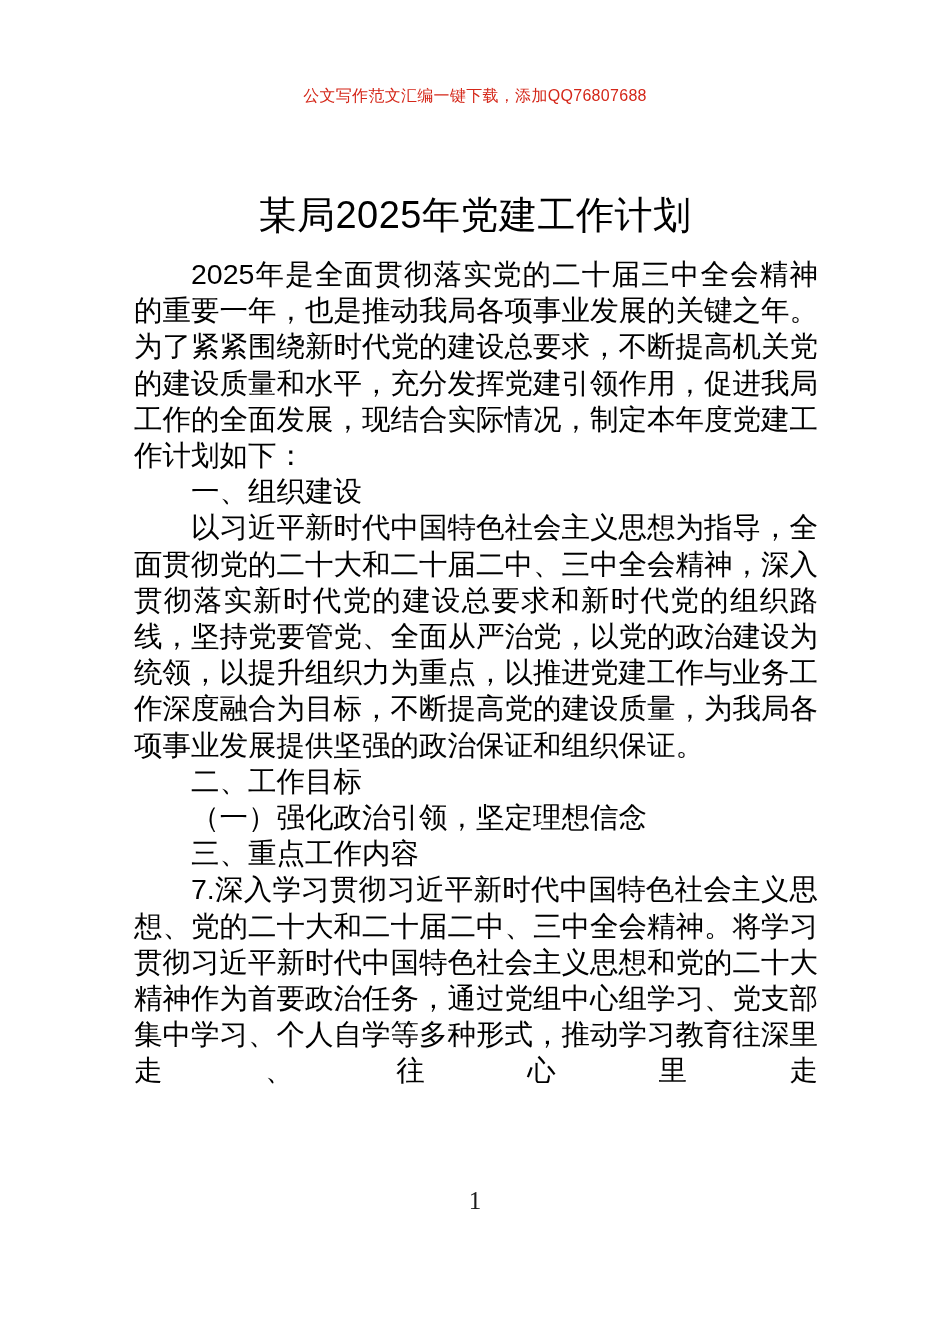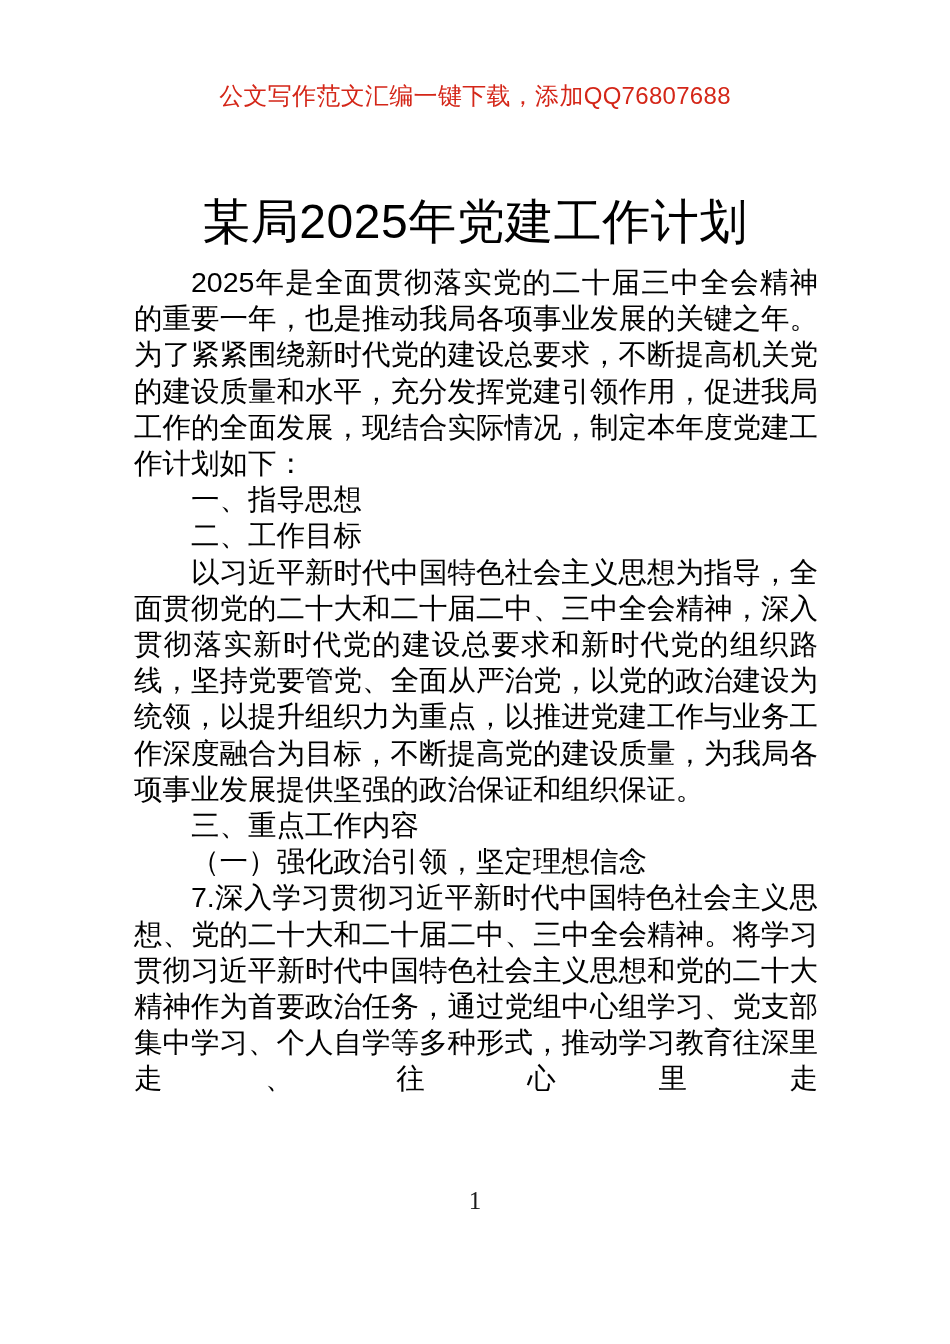--- a/index.html
+++ b/index.html
@@ -24,47 +24,47 @@
     box-sizing: border-box;
   }
 
   
   .promo-header {
     position: absolute;
     top: 82px;
     left: 0;
     width: 950px;
     text-align: center;
-    font-size: 24px;
+    font-size: 16px;
     line-height: 28px;
     font-weight: 400;
     color: #d42618;
     letter-spacing: 0.3px;
     white-space: nowrap;
   }
 
   
   .doc-title {
     position: absolute;
     top: 164px;
     left: 0;
     width: 950px;
     text-align: center;
-    font-size: 48px;
+    font-size: 38px;
     line-height: 52px;
     font-weight: 400;
     color: #000000;
     letter-spacing: 0.5px;
     white-space: nowrap;
   }
 
   
   .body-block {
     position: absolute;
-    top: 264px;
+    top: 256px;
     left: 134px;
     width: 684px;
   }
 
   .para {
     margin: 0;
     font-size: 28.5px;
     line-height: 36.2px;
     font-weight: 400;
     color: #000000;
@@ -103,23 +103,23 @@
 <body>
 
 <div class="page">
 
   <div class="promo-header">公文写作范文汇编一键下载，添加QQ76807688</div>
 
   <h1 class="doc-title">某局2025年党建工作计划</h1>
 
   <div class="body-block">
       <p class="para indent">2025年是全面贯彻落实党的二十届三中全会精神的重要一年，也是推动我局各项事业发展的关键之年。为了紧紧围绕新时代党的建设总要求，不断提高机关党的建设质量和水平，充分发挥党建引领作用，促进我局工作的全面发展，现结合实际情况，制定本年度党建工作计划如下：</p>
-      <p class="para indent">一、指导思想</p>
+      <p class="para indent">一、组织建设</p>
+      <p class="para indent">以习近平新时代中国特色社会主义思想为指导，全面贯彻党的二十大和二十届二中、三中全会精神，深入贯彻落实新时代党的建设总要求和新时代党的组织路线，坚持党要管党、全面从严治党，以党的政治建设为统领，以提升组织力为重点，以推进党建工作与业务工作深度融合为目标，不断提高党的建设质量，为我局各项事业发展提供坚强的政治保证和组织保证。</p>
       <p class="para indent">二、工作目标</p>
-      <p class="para indent">以习近平新时代中国特色社会主义思想为指导，全面贯彻党的二十大和二十届二中、三中全会精神，深入贯彻落实新时代党的建设总要求和新时代党的组织路线，坚持党要管党、全面从严治党，以党的政治建设为统领，以提升组织力为重点，以推进党建工作与业务工作深度融合为目标，不断提高党的建设质量，为我局各项事业发展提供坚强的政治保证和组织保证。</p>
+      <p class="para indent">（一）强化政治引领，坚定理想信念</p>
       <p class="para indent">三、重点工作内容</p>
-      <p class="para indent">（一）强化政治引领，坚定理想信念</p>
       <p class="para indent clipped">7.深入学习贯彻习近平新时代中国特色社会主义思想、党的二十大和二十届二中、三中全会精神。将学习贯彻习近平新时代中国特色社会主义思想和党的二十大精神作为首要政治任务，通过党组中心组学习、党支部集中学习、个人自学等多种形式，推动学习教育往深里走、往心里走</p>
     </div>
 
   <div class="page-number">1</div>
 
 </div>
 
 </body></html>

